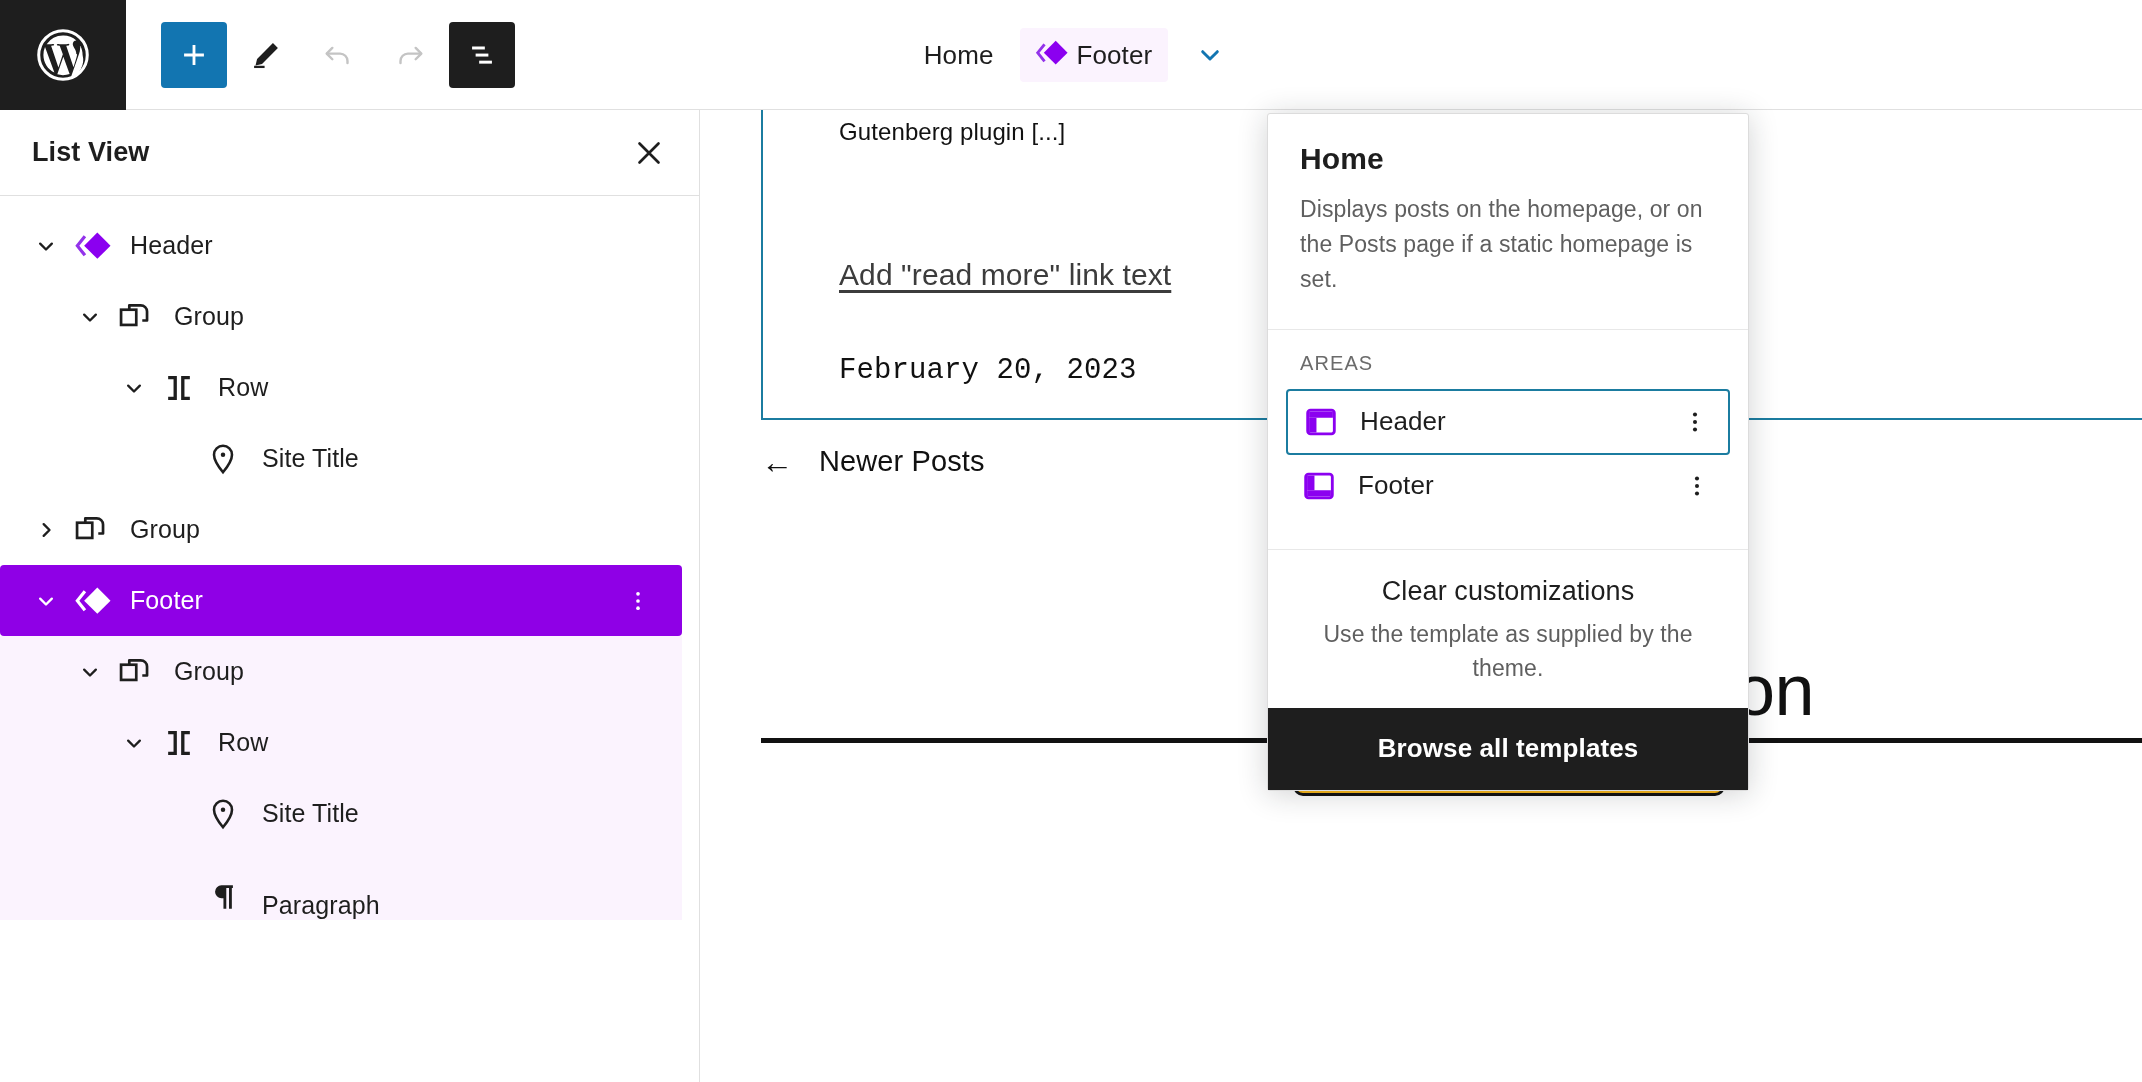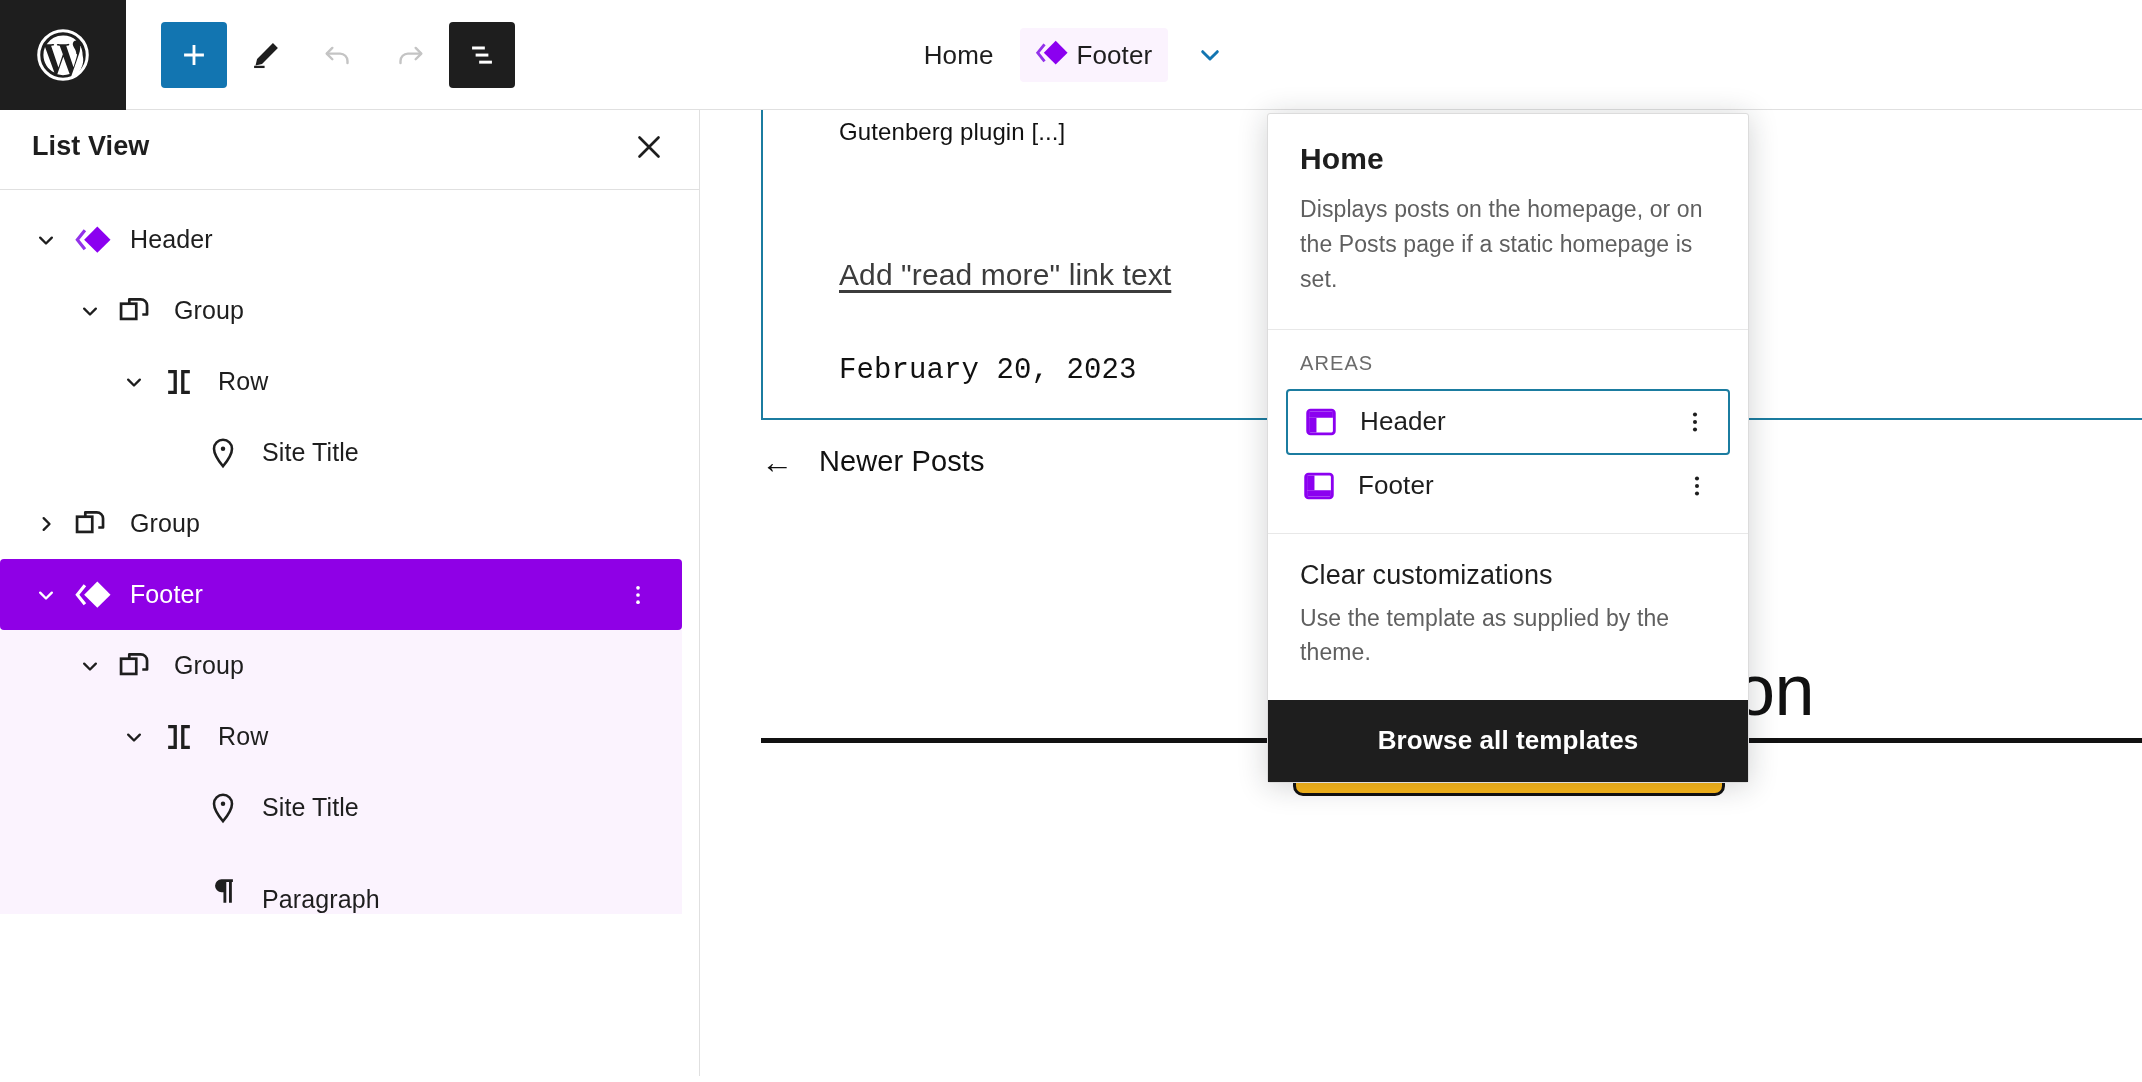--- a/index.html
+++ b/index.html
@@ -49,21 +49,21 @@
   .bc-current {
     display: flex; align-items: center; gap: 9px;
     background: #fbf3fe; border-radius: 4px; padding: 7px 16px 7px 12px;
     margin-left: 14px; cursor: pointer;
   }
   .bc-current .label { font-size: 26px; color: #1e1e1e; letter-spacing: .1px; }
   .bc-chevron { margin-left: 22px; width: 40px; height: 40px; display: flex; align-items: center; justify-content: center; cursor: pointer; }
 
   
   .listview {
-    position: absolute; top: 104px; left: 0; width: 700px; height: 972px;
+    position: absolute; top: 110px; left: 0; width: 700px; height: 972px;
     background: #ffffff; border-right: 1px solid #e0e0e0;
     z-index: 30;
   }
   .lv-header {
     position: relative; height: 86px; border-bottom: 1px solid #e0e0e0;
     display: flex; align-items: center; padding: 0 32px;
   }
   .lv-title { font-size: 27px; font-weight: 600; color: #1e1e1e; letter-spacing: .1px; }
   .lv-close {
     position: absolute; right: 24px; top: 50%; transform: translateY(-50%);
@@ -131,37 +131,37 @@
   
   .dropdown {
     position: absolute; left: 1267px; top: 113px; width: 482px;
     background: #ffffff; border: 1px solid #dcdcdc; border-radius: 3px;
     box-shadow: 0 3px 30px rgba(25,30,35,.2);
     z-index: 60; overflow: visible;
   }
   .dd-section { padding: 28px 32px 32px 32px; border-bottom: 1px solid #e8e8e8; }
   .dd-title { font-size: 30px; font-weight: 700; color: #1e1e1e; letter-spacing: .1px; margin-bottom: 16px; }
   .dd-desc { font-size: 23px; line-height: 1.52; color: #5f5f5f; letter-spacing: .1px; }
-  .dd-areas { padding: 22px 18px 16px 18px; border-bottom: 1px solid #e8e8e8; }
+  .dd-areas { padding: 22px 18px 32px 18px; border-bottom: 1px solid #e8e8e8; }
   .dd-areas-label {
     font-size: 20px; color: #6b6b6b; letter-spacing: 1.1px; font-weight: 400;
     padding-left: 14px; margin-bottom: 14px;
   }
   .area-item {
     position: relative; display: flex; align-items: center; height: 62px;
     padding: 0 14px; border-radius: 3px; cursor: pointer;
   }
   .area-item.focused { border: 2px solid #1b7ca0; border-radius: 4px; height: 66px; }
   .area-icon { width: 38px; height: 38px; flex: 0 0 auto; display: flex; align-items: center; justify-content: center; }
   .area-label { font-size: 26px; color: #1e1e1e; margin-left: 20px; letter-spacing: .1px; }
   .area-more {
     position: absolute; right: 14px; top: 50%; transform: translateY(-50%);
     width: 38px; height: 38px; display: flex; align-items: center; justify-content: center; cursor: pointer;
   }
-  .dd-clear { padding: 26px 32px 30px 32px; cursor: pointer; }
+  .dd-clear { padding: 26px 32px 22px 32px; cursor: pointer; text-align: center; }
   .dd-clear-title { font-size: 27px; color: #1e1e1e; letter-spacing: .1px; margin-bottom: 10px; }
   .dd-clear-desc { font-size: 23px; line-height: 1.5; color: #5f5f5f; letter-spacing: .1px; }
   .dd-browse {
     height: 82px; background: #1e1e1e; display: flex; align-items: center; justify-content: center;
     font-size: 26px; font-weight: 600; color: #ffffff; cursor: pointer; letter-spacing: .1px;
   }
 </style>
 </head>
 <body>
 

